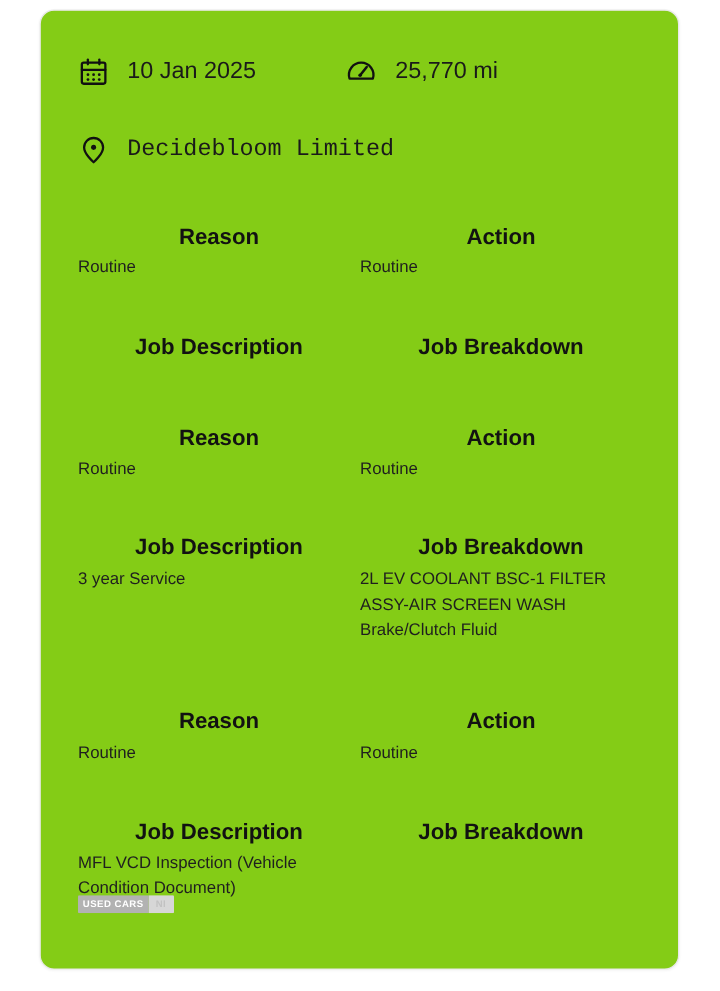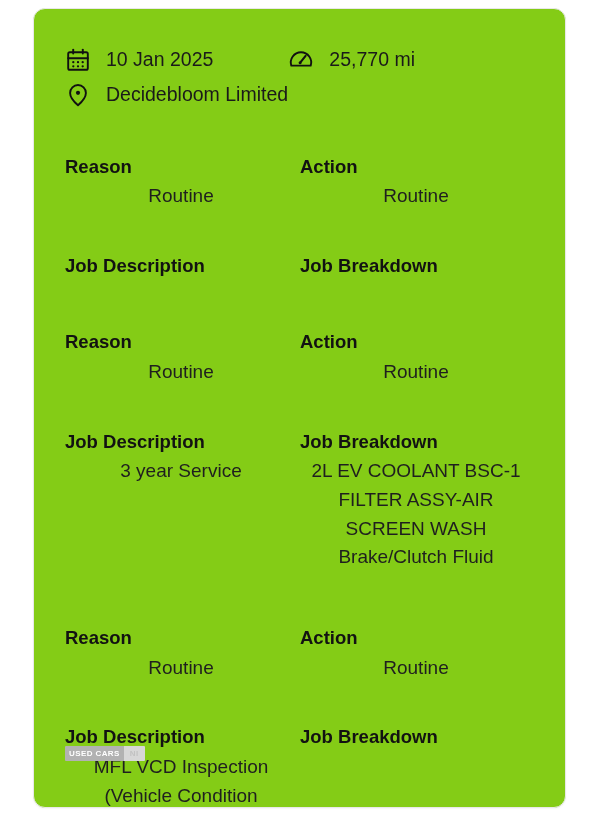--- a/index.html
+++ b/index.html
@@ -33,21 +33,22 @@
     padding: 36px 30px 0 31px;
   }
 
   
   .meta-row {
     display: flex;
     align-items: center;
     height: 30px;
   }
   .meta-row.second {
-    margin-top: 5px;
+    margin-top: 35px;
+    font-family: Liberation Mono, monospace;
   }
   .meta-item {
     display: flex;
     align-items: center;
   }
   .meta-item.odometer {
     margin-left: 75px;
   }
   .meta-icon {
     width: 26px;
@@ -82,30 +83,30 @@
   .col {
     width: 235px;
     flex: 0 0 235px;
   }
   .field-label {
     font-size: 18.5px;
     font-weight: bold;
     color: #121212;
     line-height: 1.15;
     margin: 0;
+    text-align: center;
   }
   .field-value {
-    font-size: 19px;
+    font-size: 14px;
     font-weight: normal;
     color: #1f1f1f;
     line-height: 1.52;
     margin: 5px 0 0 0;
     max-width: 232px;
     word-wrap: break-word;
-    text-align: center;
   }
   .field-value:empty {
     display: none;
   }
 
   
   .brand-badge {
     position: absolute;
     left: 31px;
     bottom: 46px;

